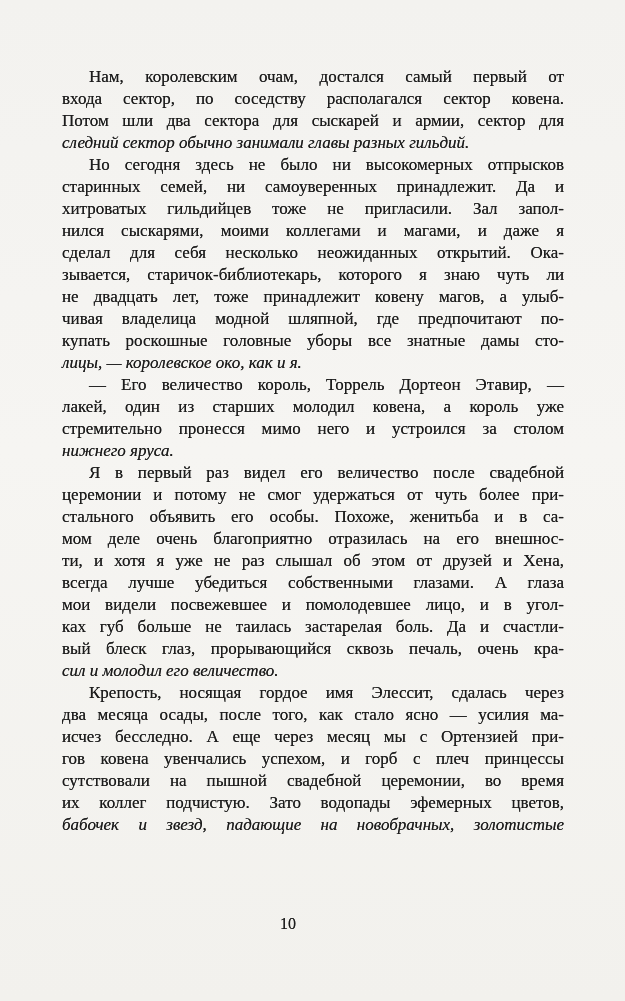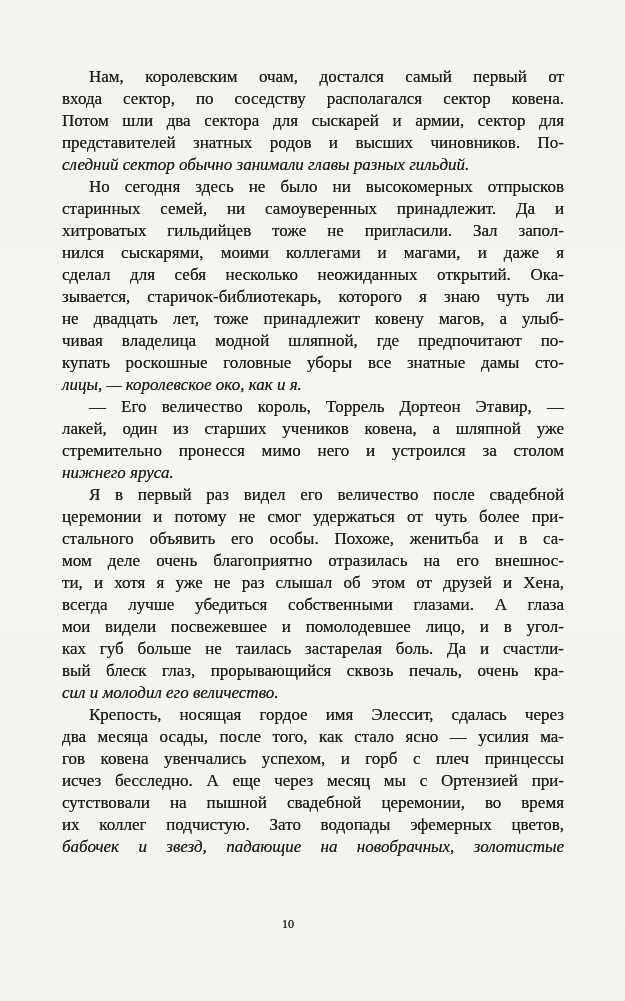--- a/index.html
+++ b/index.html
@@ -30,71 +30,70 @@
     white-space: normal;
     text-shadow: 0 0 0.35px rgba(10,10,10,0.75);
   }
   .line-first { text-indent: 27px; }
   .line-final { text-align-last: left; font-style: italic; }
   .paragraph-continued .line-final { text-align-last: justify; }
   .page-number {
     position: absolute;
     top: 914px; left: 0; width: 576px;
     text-align: center;
-    font-size: 12px;
+    font-size: 16px;
     line-height: 20px;
     text-shadow: 0 0 0.35px rgba(10,10,10,0.75);
   }
 </style>
 </head>
 <body>
 
 <div class="book-page" style="color: rgb(28, 28, 28);">
   <div class="text-column" id="text-column">
       <div class="paragraph">
         <div class="line line-first">Нам, королевским очам, достался самый первый от</div>
         <div class="line">входа сектор, по соседству располагался сектор ковена.</div>
         <div class="line">Потом шли два сектора для сыскарей и армии, сектор для</div>
-        <div class="line">представителей знатных родов и высших чиновников. По-</div>
         <div class="line line-final">следний сектор обычно занимали главы разных гильдий.</div>
       </div>
       <div class="paragraph">
         <div class="line line-first">Но сегодня здесь не было ни высокомерных отпрысков</div>
         <div class="line">старинных семей, ни самоуверенных принадлежит. Да и</div>
         <div class="line">хитроватых гильдийцев тоже не пригласили. Зал запол-</div>
         <div class="line">нился сыскарями, моими коллегами и магами, и даже я</div>
         <div class="line">сделал для себя несколько неожиданных открытий. Ока-</div>
         <div class="line">зывается, старичок-библиотекарь, которого я знаю чуть ли</div>
         <div class="line">не двадцать лет, тоже принадлежит ковену магов, а улыб-</div>
         <div class="line">чивая владелица модной шляпной, где предпочитают по-</div>
         <div class="line">купать роскошные головные уборы все знатные дамы сто-</div>
         <div class="line line-final">лицы, — королевское око, как и я.</div>
       </div>
       <div class="paragraph">
         <div class="line line-first">— Его величество король, Торрель Дортеон Этавир, —</div>
-        <div class="line">лакей, один из старших учеников ковена, а шляпной уже</div>
+        <div class="line">лакей, один из старших молодил ковена, а король уже</div>
         <div class="line">стремительно пронесся мимо него и устроился за столом</div>
         <div class="line line-final">нижнего яруса.</div>
       </div>
       <div class="paragraph">
         <div class="line line-first">Я в первый раз видел его величество после свадебной</div>
         <div class="line">церемонии и потому не смог удержаться от чуть более при-</div>
         <div class="line">стального объявить его особы. Похоже, женитьба и в са-</div>
         <div class="line">мом деле очень благоприятно отразилась на его внешнос-</div>
         <div class="line">ти, и хотя я уже не раз слышал об этом от друзей и Хена,</div>
         <div class="line">всегда лучше убедиться собственными глазами. А глаза</div>
         <div class="line">мои видели посвежевшее и помолодевшее лицо, и в угол-</div>
         <div class="line">ках губ больше не таилась застарелая боль. Да и счастли-</div>
         <div class="line">вый блеск глаз, прорывающийся сквозь печаль, очень кра-</div>
         <div class="line line-final">сил и молодил его величество.</div>
       </div>
       <div class="paragraph paragraph-continued">
         <div class="line line-first">Крепость, носящая гордое имя Элессит, сдалась через</div>
         <div class="line">два месяца осады, после того, как стало ясно — усилия ма-</div>
+        <div class="line">исчез бесследно. А еще через месяц мы с Ортензией при-</div>
         <div class="line">гов ковена увенчались успехом, и горб с плеч принцессы</div>
-        <div class="line">исчез бесследно. А еще через месяц мы с Ортензией при-</div>
         <div class="line">сутствовали на пышной свадебной церемонии, во время</div>
         <div class="line">их коллег подчистую. Зато водопады эфемерных цветов,</div>
         <div class="line line-final">бабочек и звезд, падающие на новобрачных, золотистые</div>
       </div>
     </div>
   <div class="page-number">10</div>
 </div>
 
 </body></html>

